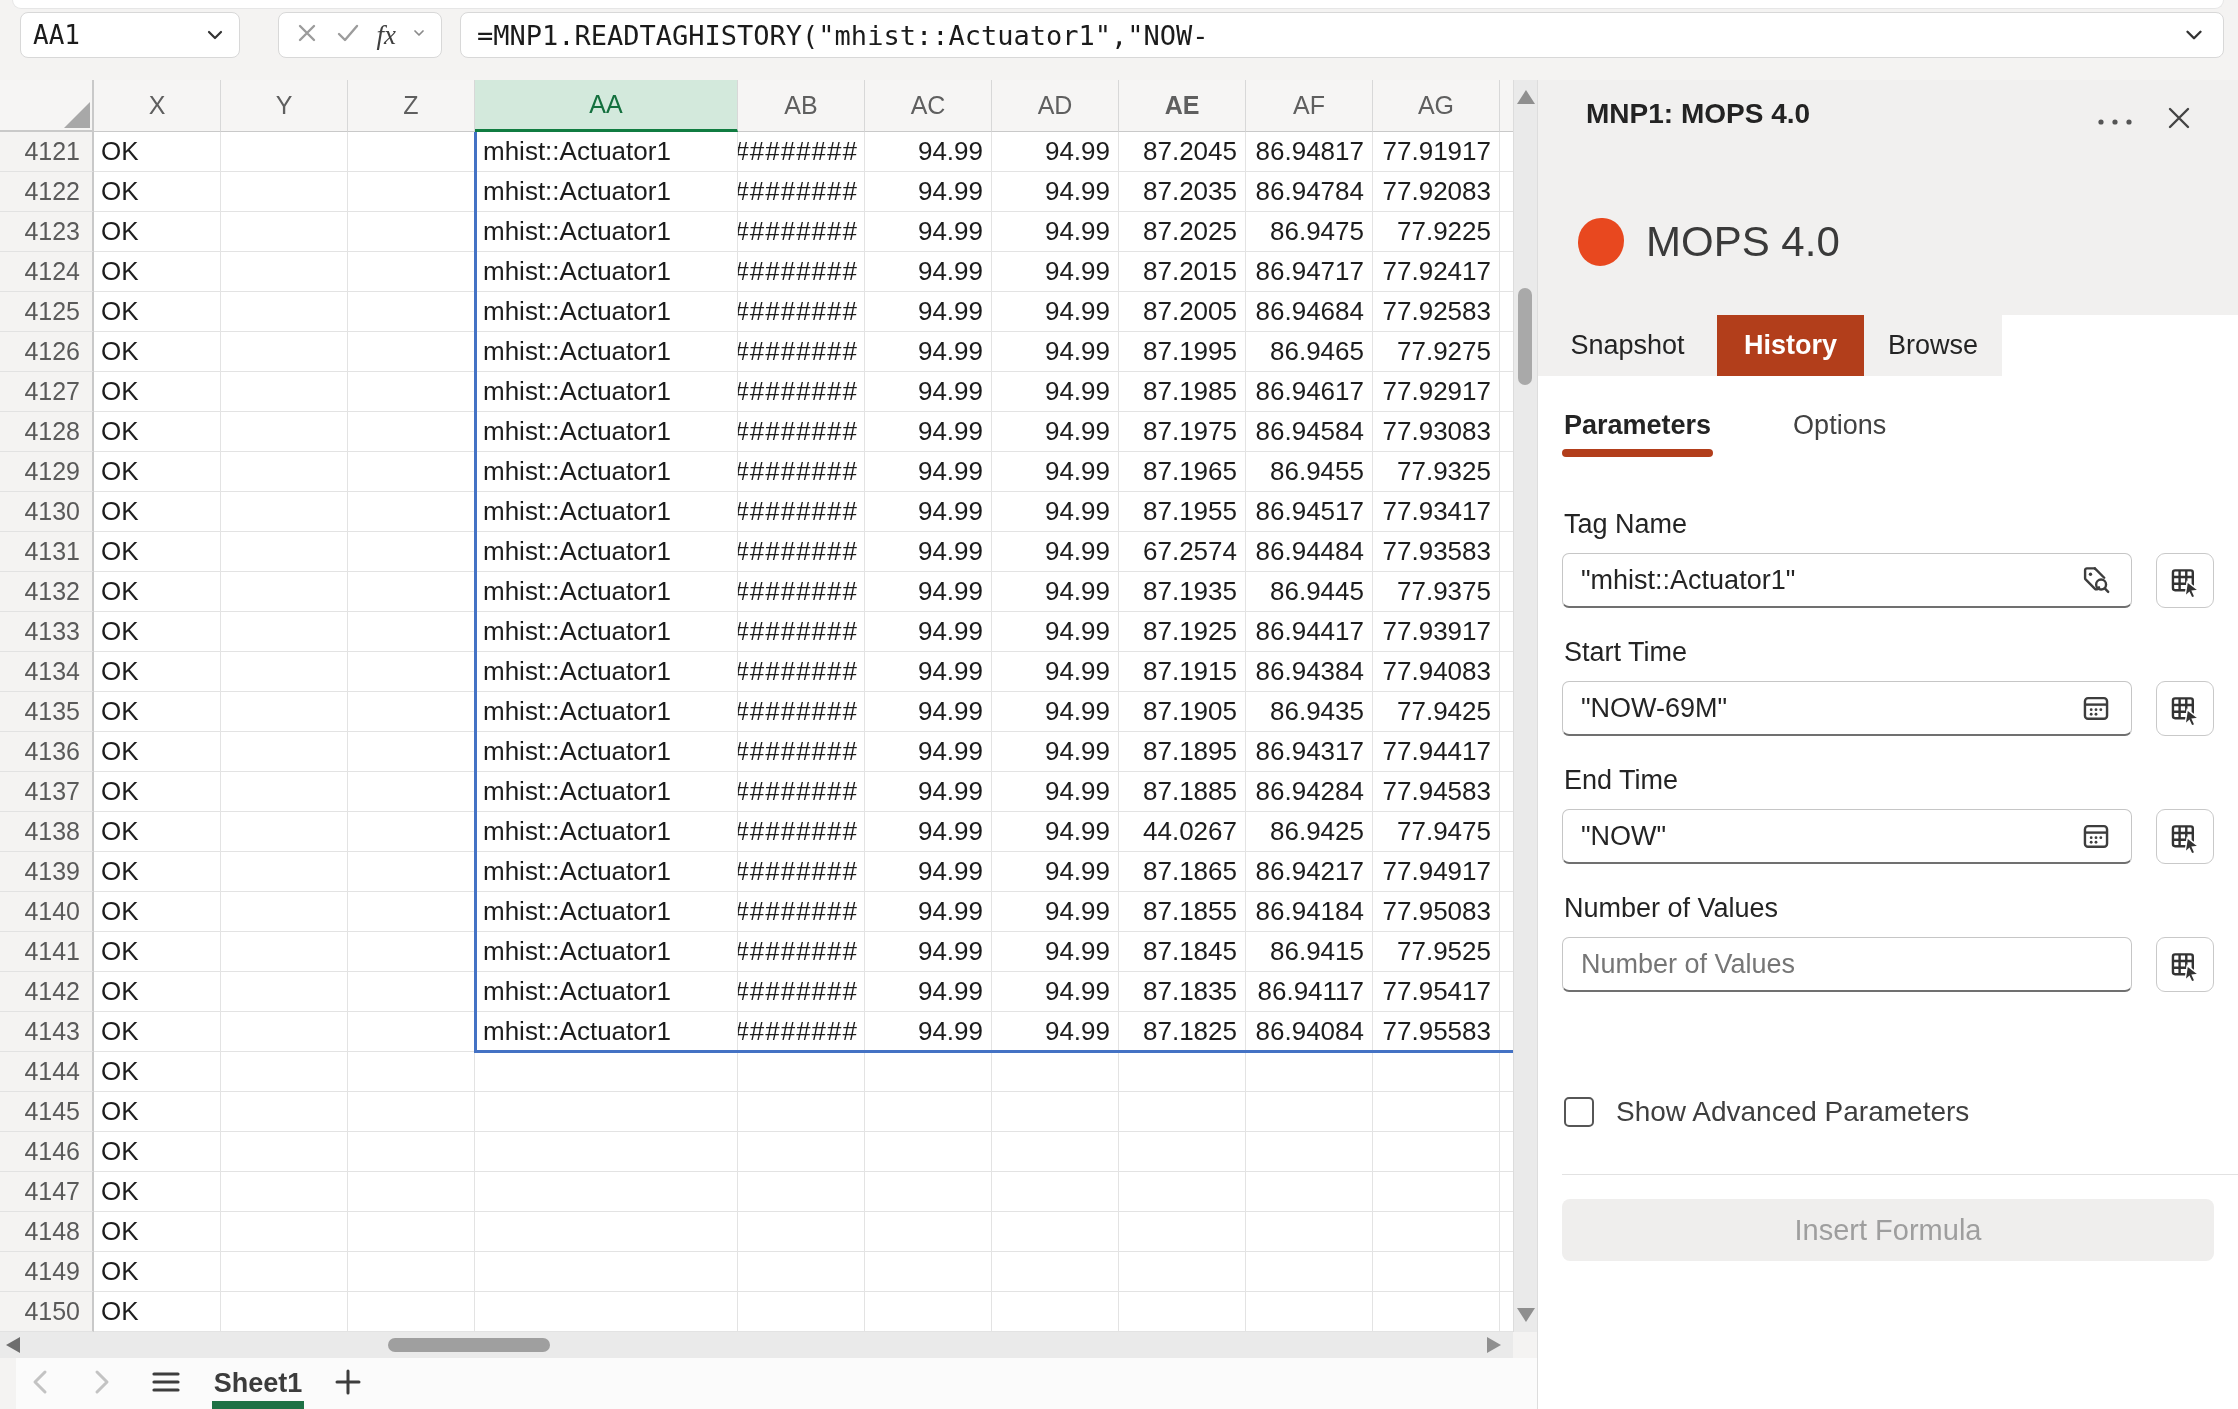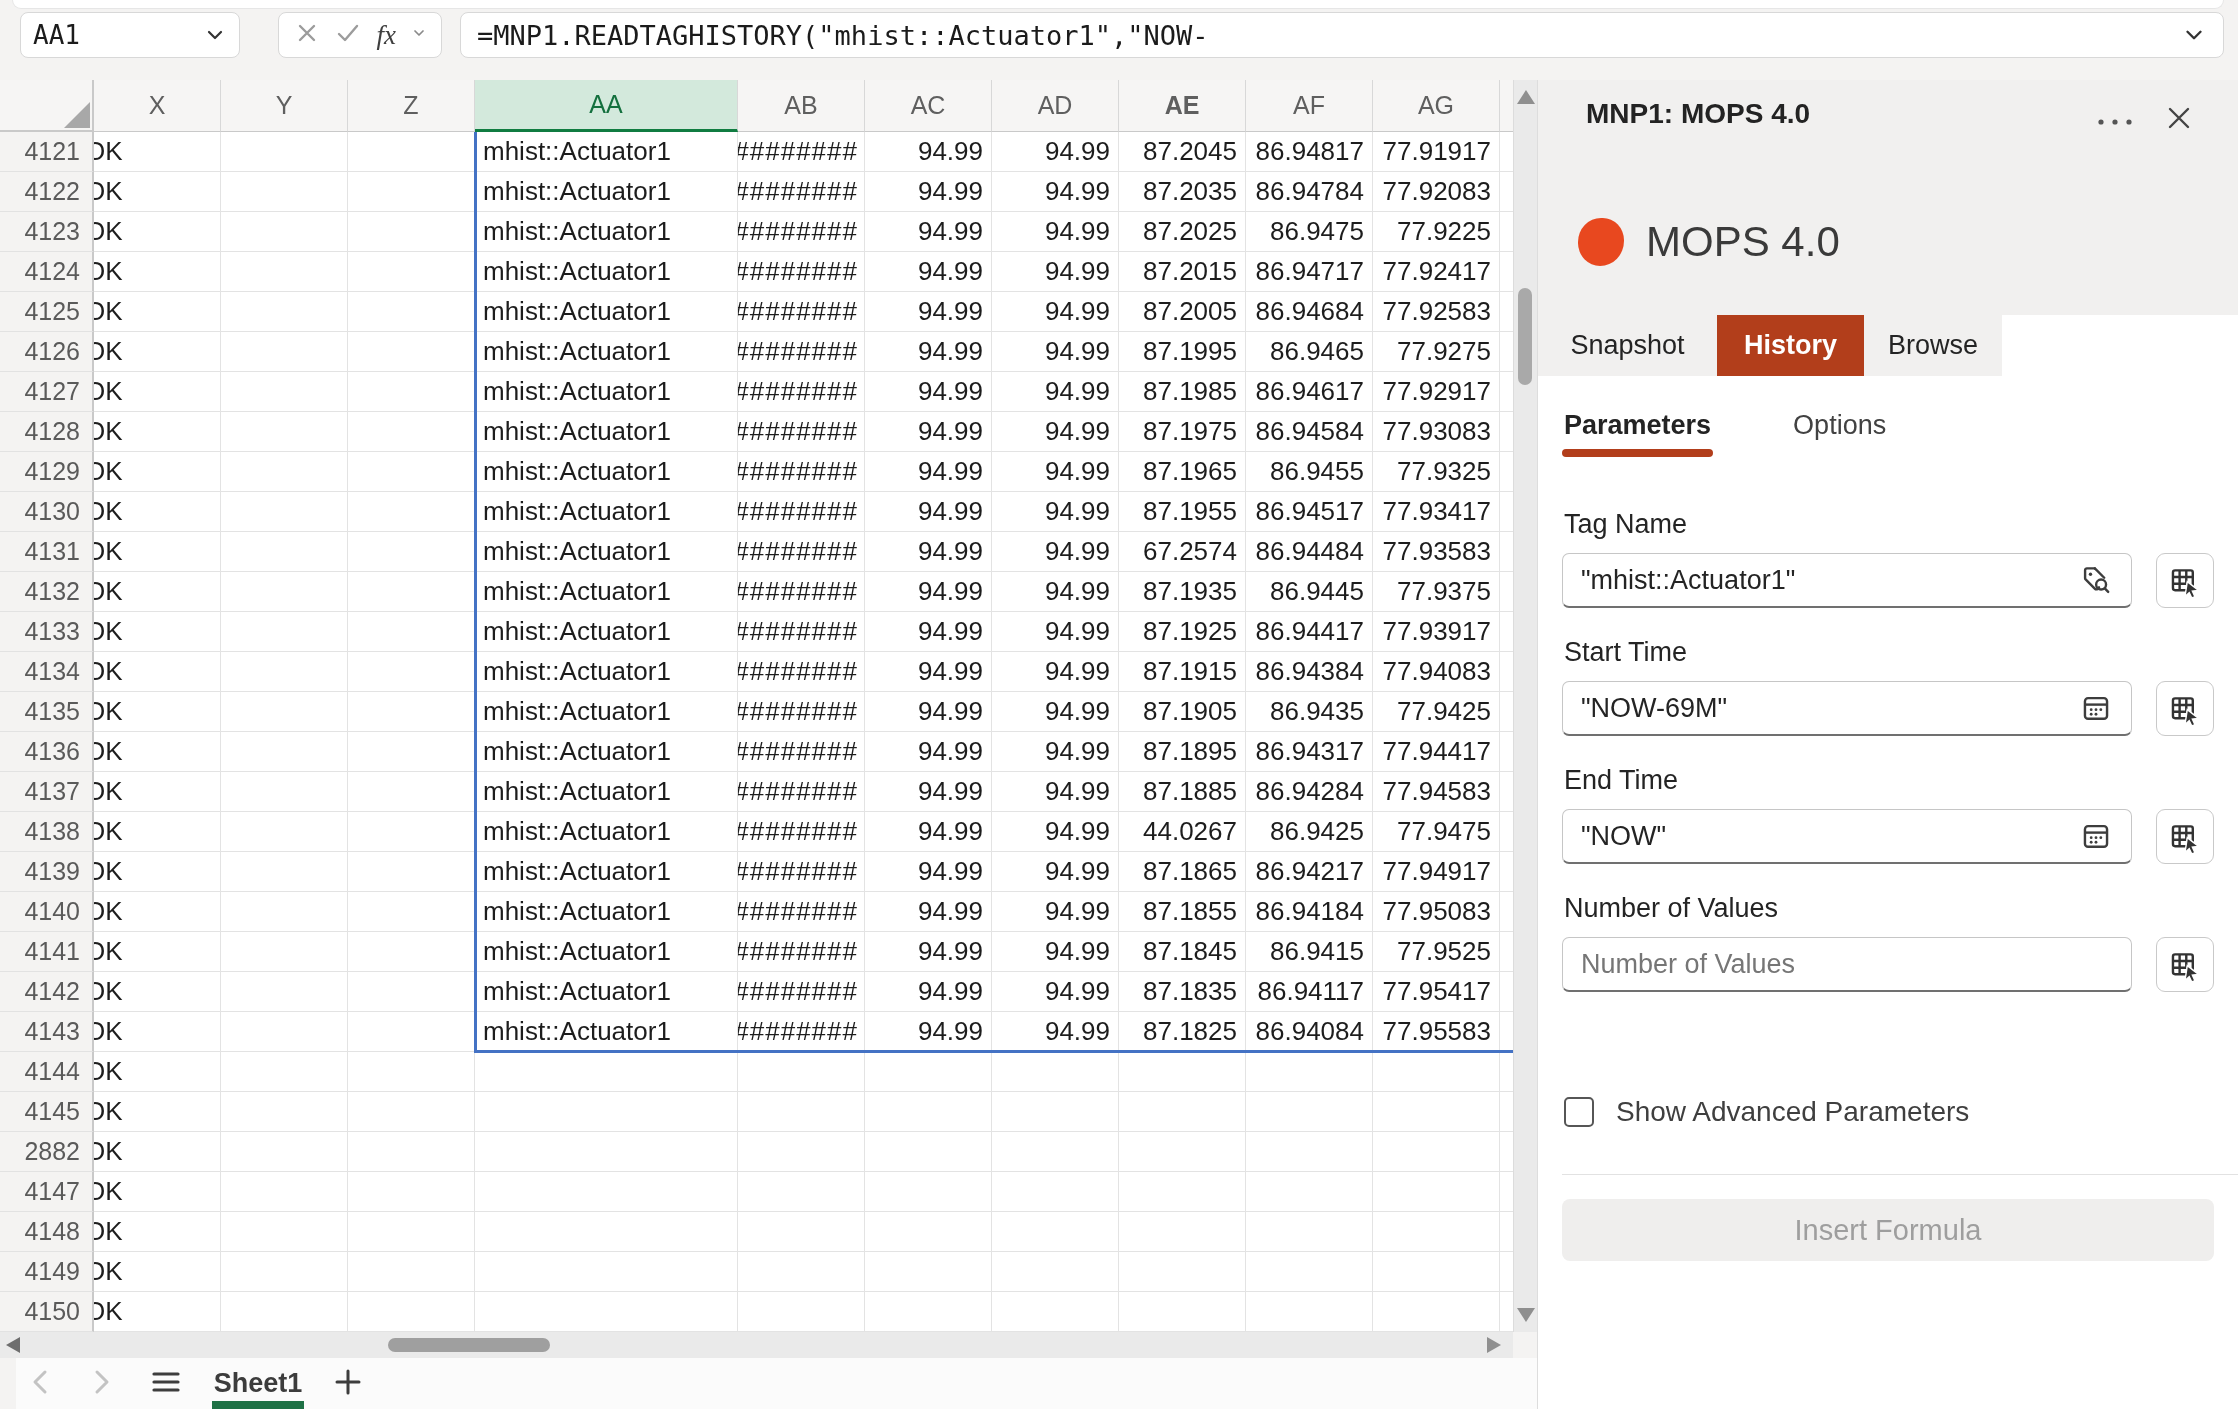--- a/index.html
+++ b/index.html
@@ -37,21 +37,21 @@
   .colhead.sliver{border-right:none}
   .row{display:flex;height:40px}
   .rowhead{width:94px;box-sizing:border-box;background:#f4f3f2;color:#5a5a5a;font-size:25px;
     display:flex;align-items:center;justify-content:flex-end;padding-right:12px;
     border-right:2px solid #c9c9c9;border-bottom:1px solid #e2e2e2}
   .cell{box-sizing:border-box;border-right:1px solid #e3e3e3;border-bottom:1px solid #e3e3e3;
     font-size:26px;color:#1d1d1d;display:flex;align-items:center;overflow:hidden;background:#fff}
   .cell.num{justify-content:flex-end;padding-right:8px}
   .cell.txt{justify-content:flex-start;padding-left:8px}
   .cell.hash{justify-content:flex-end;padding-right:6px;letter-spacing:1px}
-  .cell.xcol{padding-left:0}
+  .cell.xcol{padding-left:16px}
   .cell.xcol .clipleft{margin-left:-9px;white-space:pre}
   .cell.sliver{border-right:none}
   .spill-left{position:absolute;left:474px;top:52px;width:3px;height:920px;background:#4472C4}
   .spill-bottom{position:absolute;left:474px;top:970px;width:1039px;height:3px;background:#4472C4}
   
   .vscroll{position:absolute;left:1513px;top:80px;width:25px;height:1252px;background:#eaeaea;
     border-left:1px solid #dcdcdc;box-sizing:border-box}
   .v-up{position:absolute;left:3px;top:10px;width:0;height:0;
     border-left:9px solid transparent;border-right:9px solid transparent;border-bottom:14px solid #8f8f8f}
   .v-down{position:absolute;left:3px;bottom:10px;width:0;height:0;
@@ -562,21 +562,21 @@
         <div class="cell txt" style="width: 263px;"></div>
         <div class="cell hash" style="width: 127px;"></div>
         <div class="cell num" style="width: 127px;"></div>
         <div class="cell num" style="width: 127px;"></div>
         <div class="cell num" style="width: 127px;"></div>
         <div class="cell num" style="width: 127px;"></div>
         <div class="cell num" style="width: 127px;"></div>
         <div class="cell sliver" style="width: 13px;"></div>
       </div>
       <div class="row">
-        <div class="rowhead">2882</div>
+        <div class="rowhead">4146</div>
         <div class="cell txt xcol" style="width: 127px;">
           <span class="clipleft">OK</span>
         </div>
         <div class="cell num" style="width: 127px;"></div>
         <div class="cell num" style="width: 127px;"></div>
         <div class="cell txt" style="width: 263px;"></div>
         <div class="cell hash" style="width: 127px;"></div>
         <div class="cell num" style="width: 127px;"></div>
         <div class="cell num" style="width: 127px;"></div>
         <div class="cell num" style="width: 127px;"></div>

